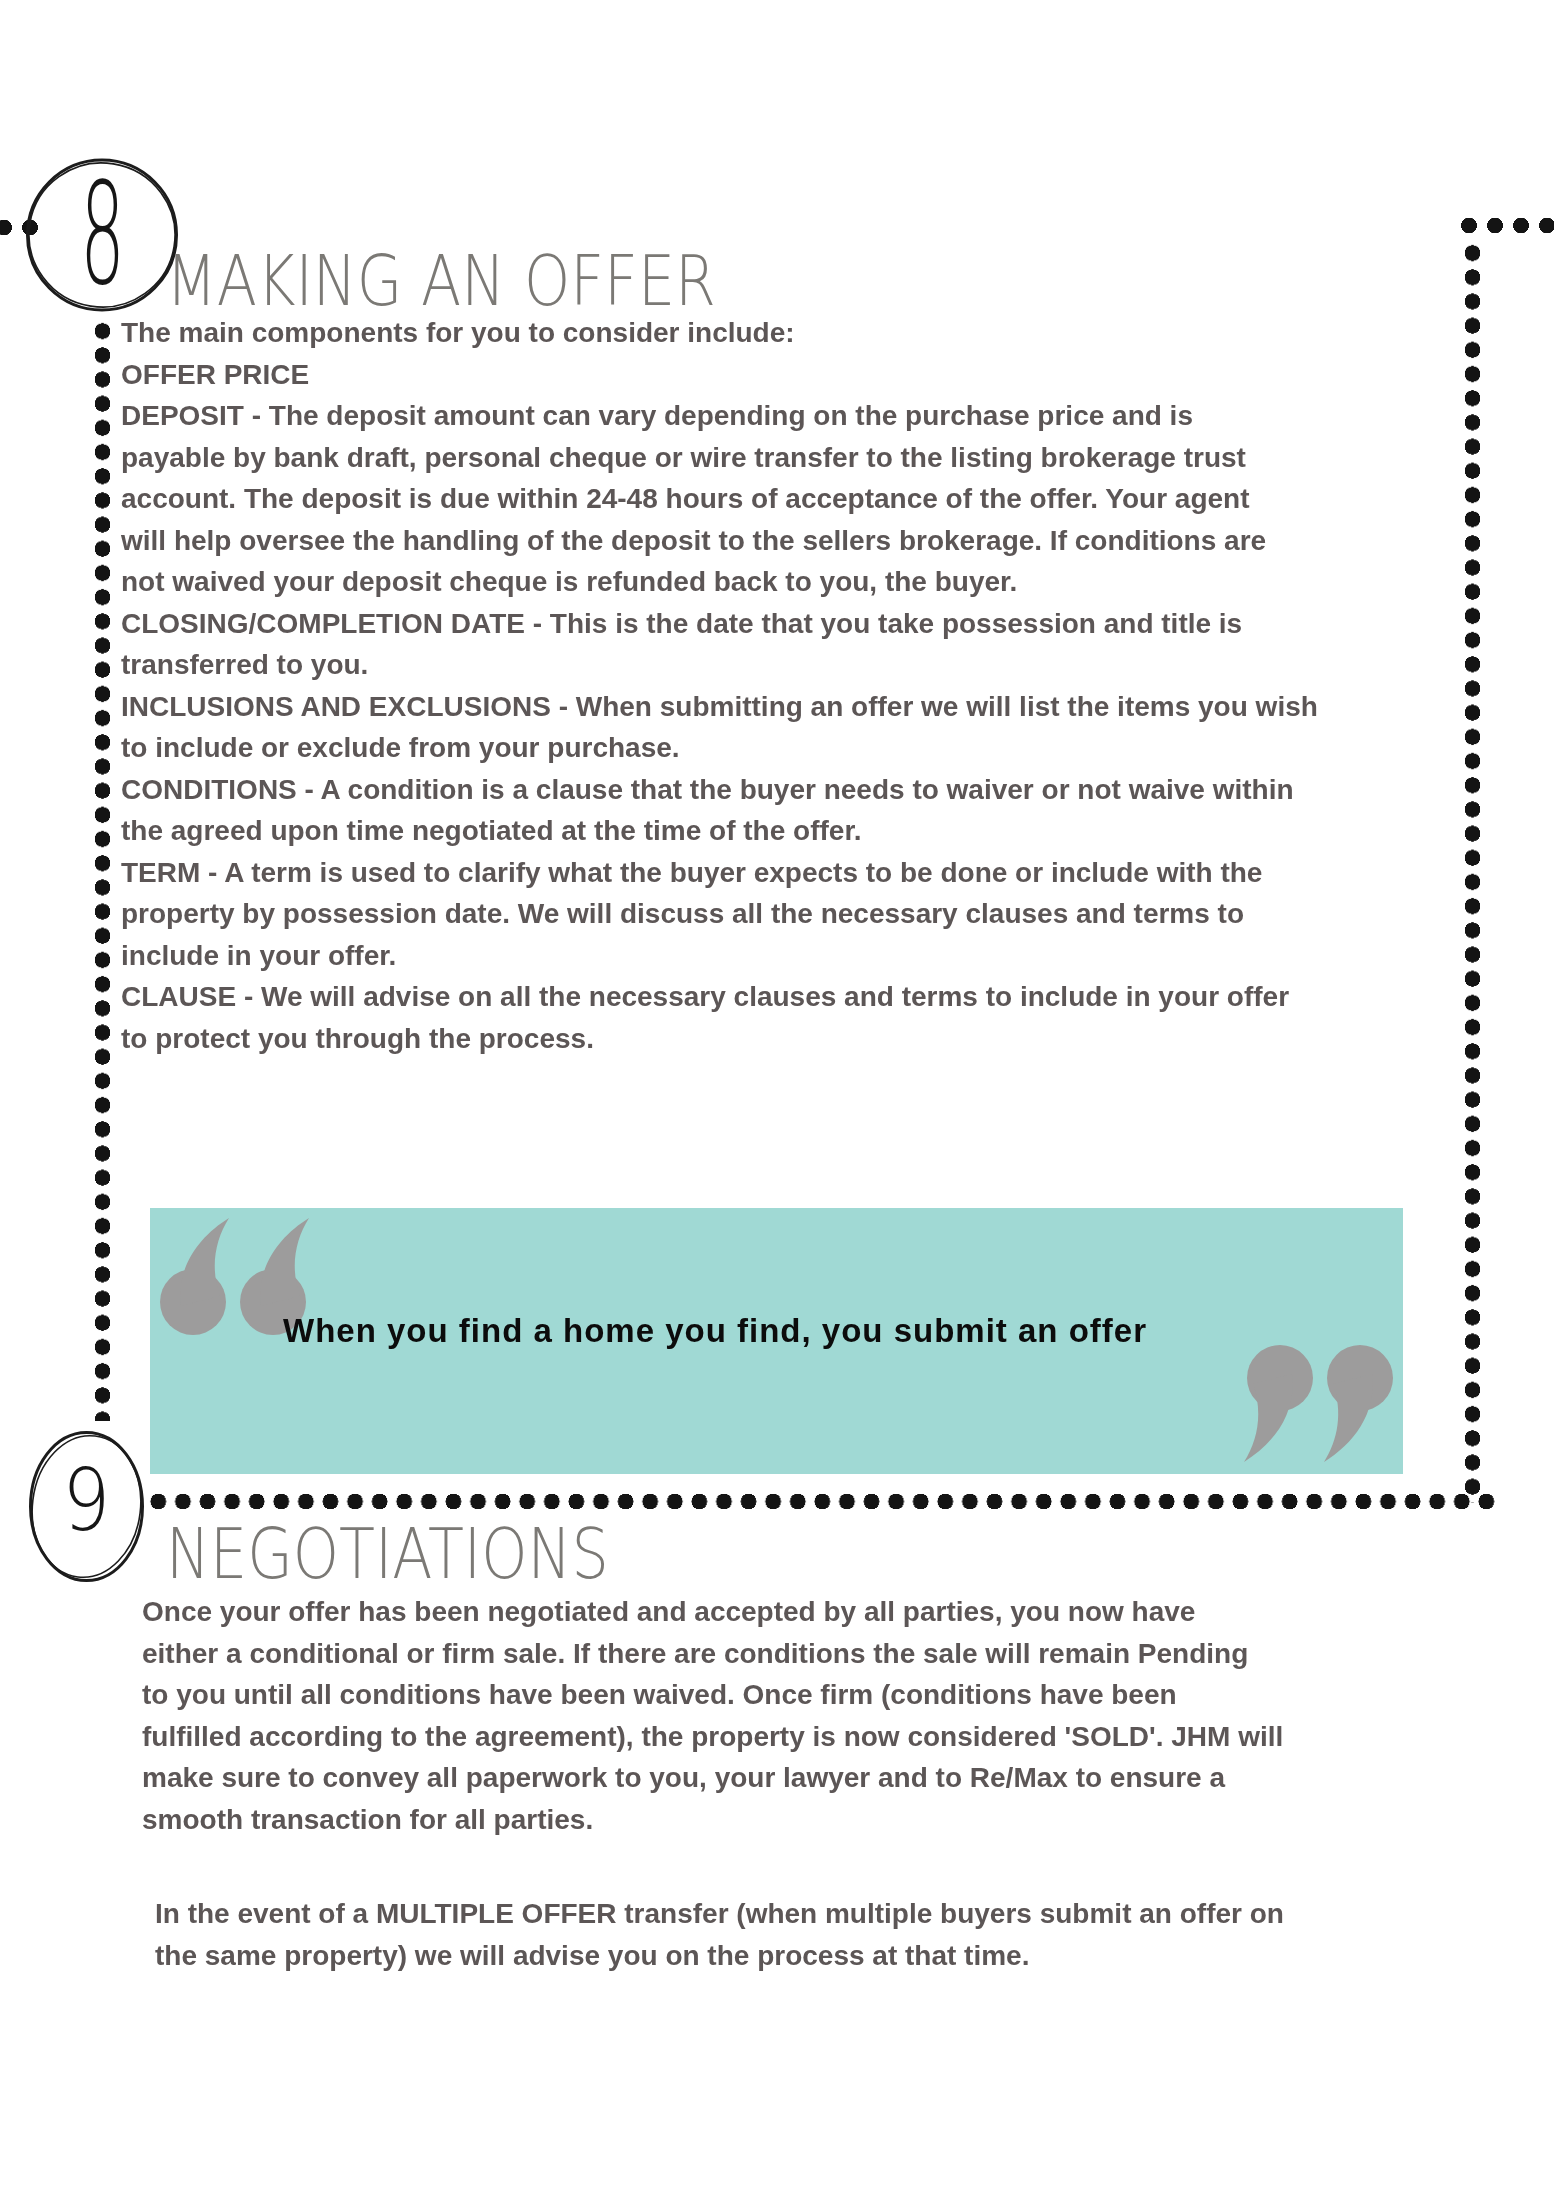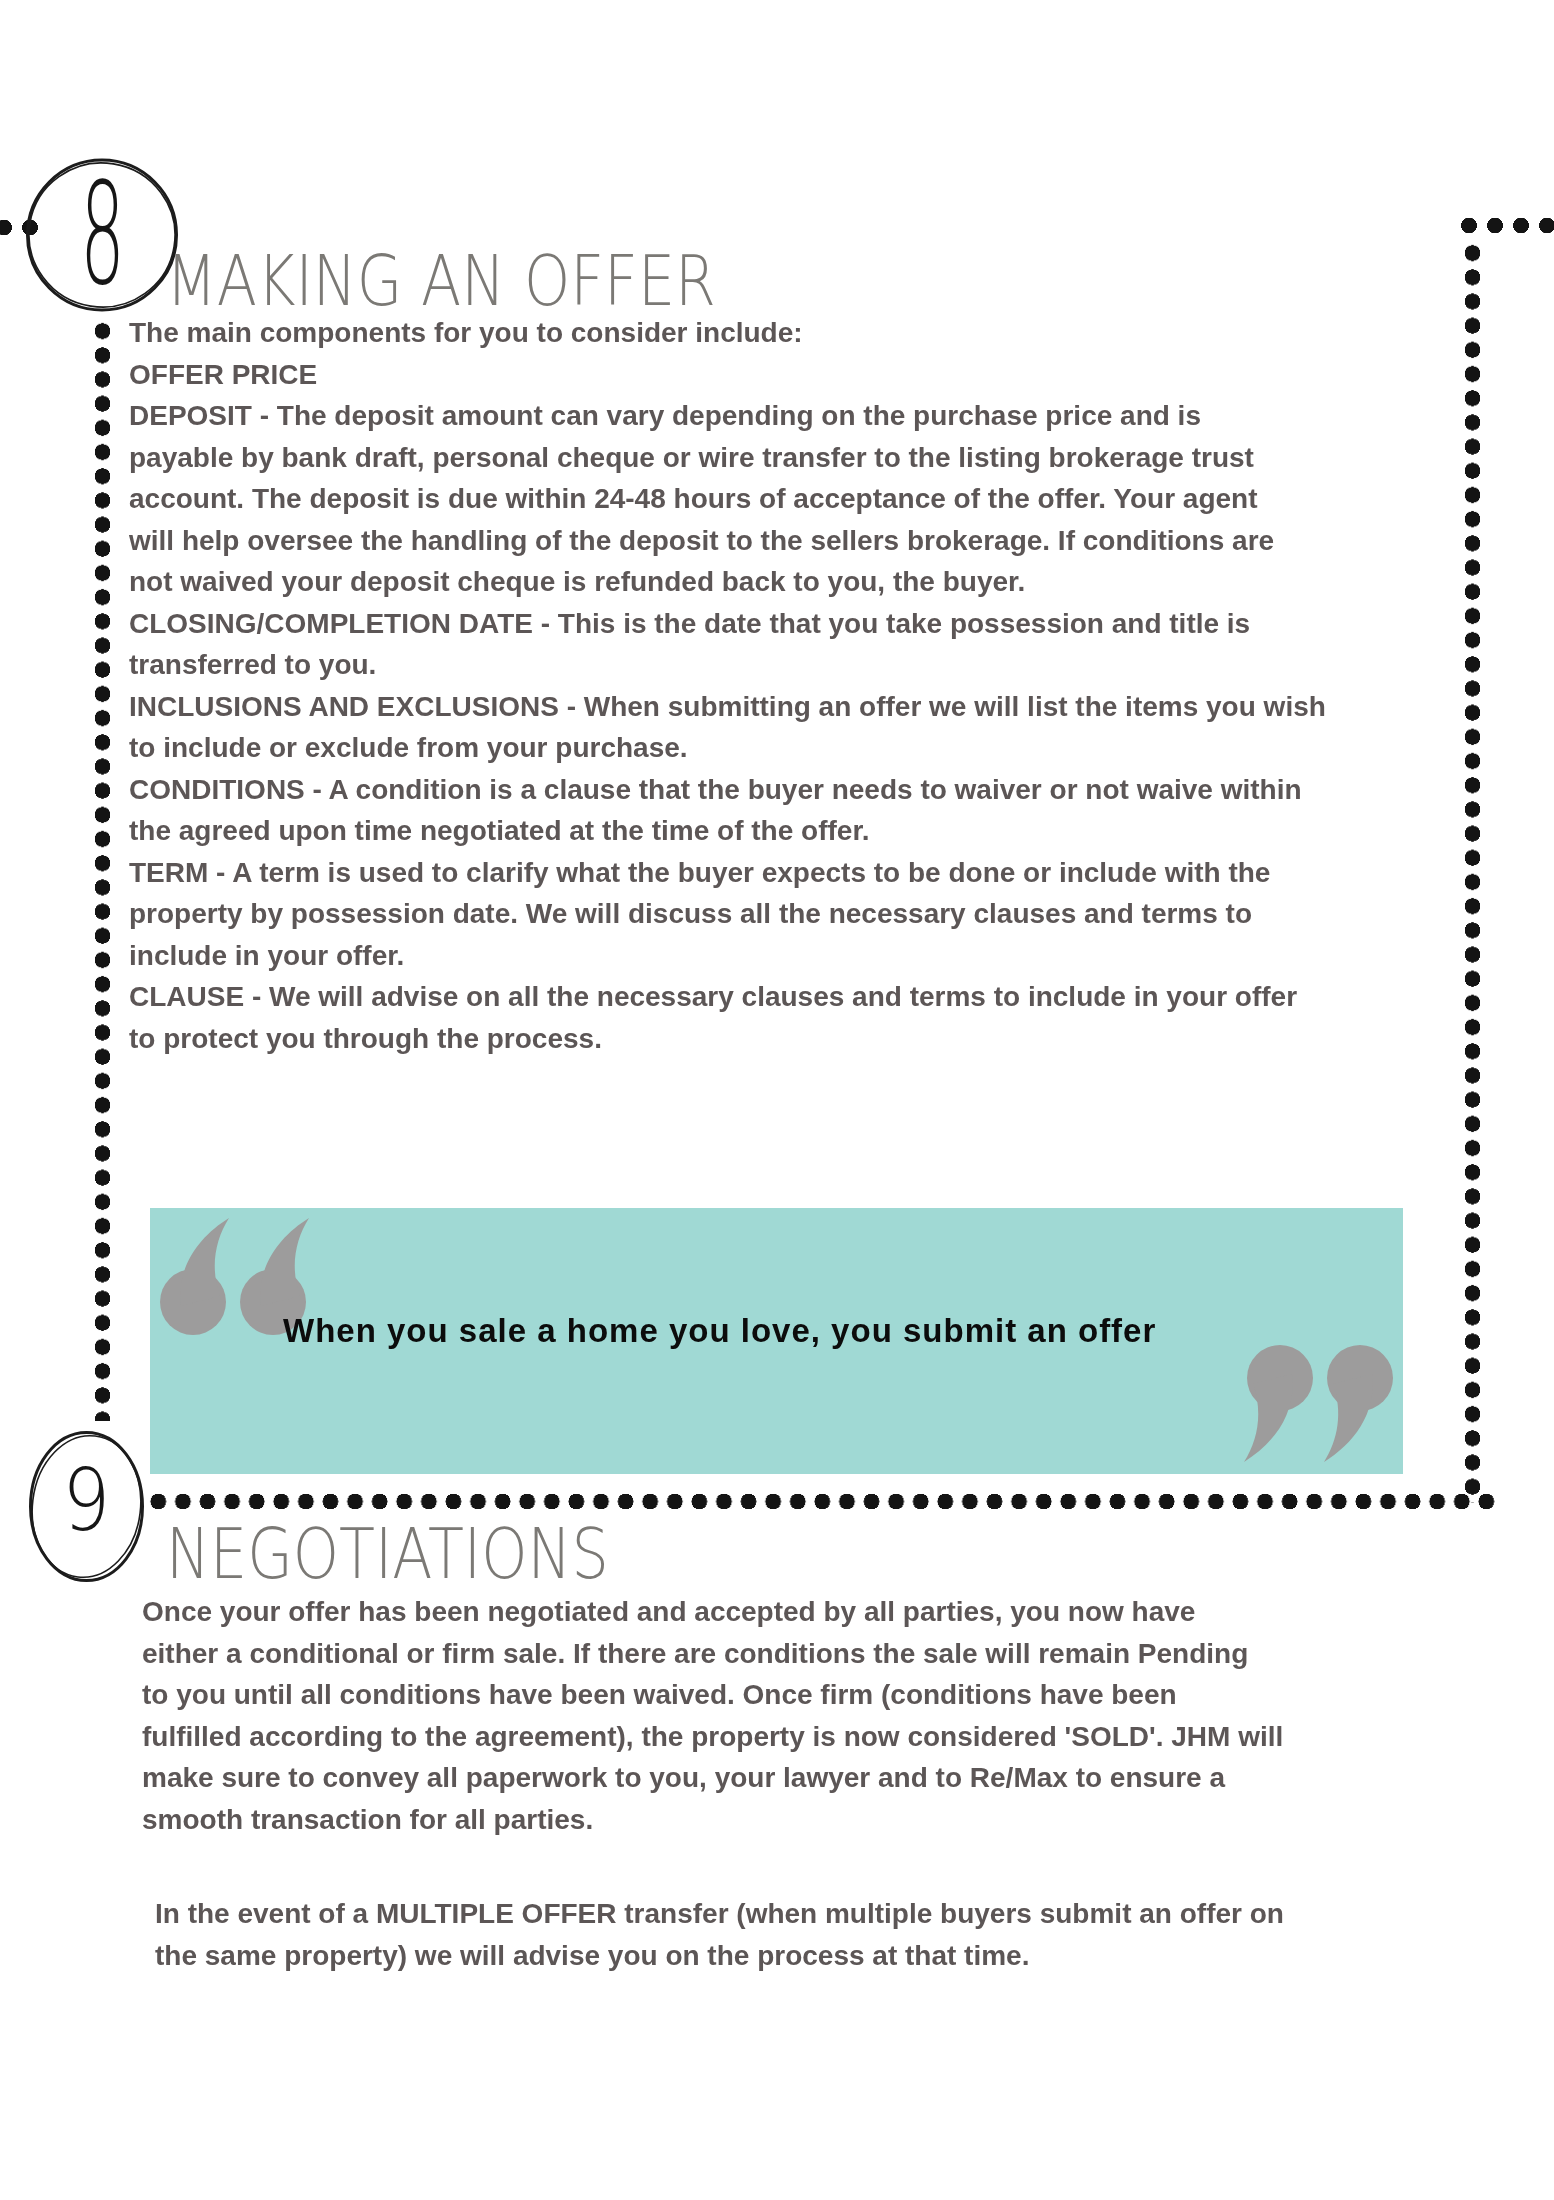--- a/index.html
+++ b/index.html
@@ -66,21 +66,21 @@
   <div class="num-circle" style="left:25px; top:158px; width:155px; height:154px;">
     <svg viewBox="0 0 155 154">
       <ellipse cx="77" cy="77" rx="74.5" ry="75" fill="none" stroke="#1c1c1c" stroke-width="3"></ellipse>
       <ellipse cx="77" cy="77" rx="73" ry="72" fill="none" stroke="#1c1c1c" stroke-width="1.6" transform="rotate(9 77 77)"></ellipse>
     </svg>
     <div class="big-digit" id="digit-8">8</div>
   </div>
 
   <div class="thin-heading" style="left:166px; top:246px;">MAKING AN OFFER</div>
 
-  <div class="body-block" style="left:129px; top:312px; width:1372px;">The main components for you to consider include:
+  <div class="body-block" style="left:121px; top:312px; width:1372px;">The main components for you to consider include:
 OFFER PRICE
 DEPOSIT - The deposit amount can vary depending on the purchase price and is
 payable by bank draft, personal cheque or wire transfer to the listing brokerage trust
 account. The deposit is due within 24-48 hours of acceptance of the offer. Your agent
 will help oversee the handling of the deposit to the sellers brokerage. If conditions are
 not waived your deposit cheque is refunded back to you, the buyer.
 CLOSING/COMPLETION DATE - This is the date that you take possession and title is
 transferred to you.
 INCLUSIONS AND EXCLUSIONS - When submitting an offer we will list the items you wish
 to include or exclude from your purchase.
@@ -96,21 +96,21 @@
     <svg class="qmark" id="open-quote" viewBox="0 0 150 118">
       <g>
         <circle cx="33" cy="84" r="33"></circle>
         <path d="M69,0 C40,18 16,48 21,88 L60,78 C50,50 55,22 69,0 Z"></path>
       </g>
       <g transform="translate(80,0)">
         <circle cx="33" cy="84" r="33"></circle>
         <path d="M69,0 C40,18 16,48 21,88 L60,78 C50,50 55,22 69,0 Z"></path>
       </g>
     </svg>
-    <div id="quote-text">When you sale a home you love, you submit an offer</div>
+    <div id="quote-text">When you find a home you find, you submit an offer</div>
     <svg class="qmark" id="close-quote" viewBox="0 0 150 118">
       <g>
         <circle cx="33" cy="84" r="33"></circle>
         <path d="M69,0 C40,18 16,48 21,88 L60,78 C50,50 55,22 69,0 Z"></path>
       </g>
       <g transform="translate(80,0)">
         <circle cx="33" cy="84" r="33"></circle>
         <path d="M69,0 C40,18 16,48 21,88 L60,78 C50,50 55,22 69,0 Z"></path>
       </g>
     </svg>

